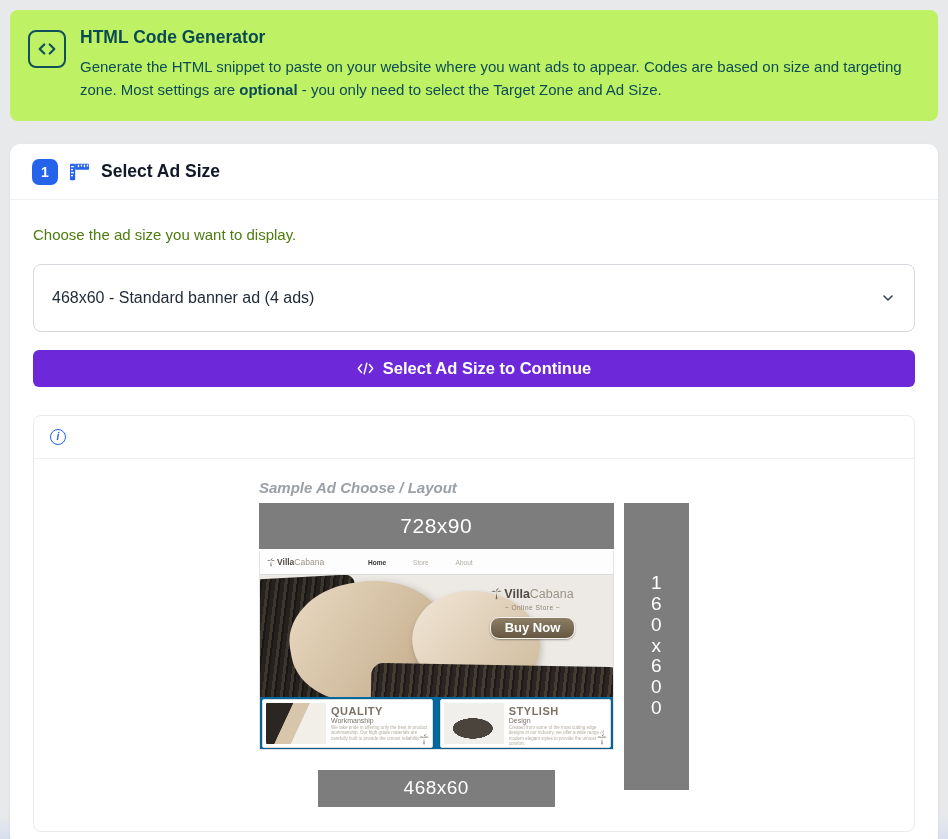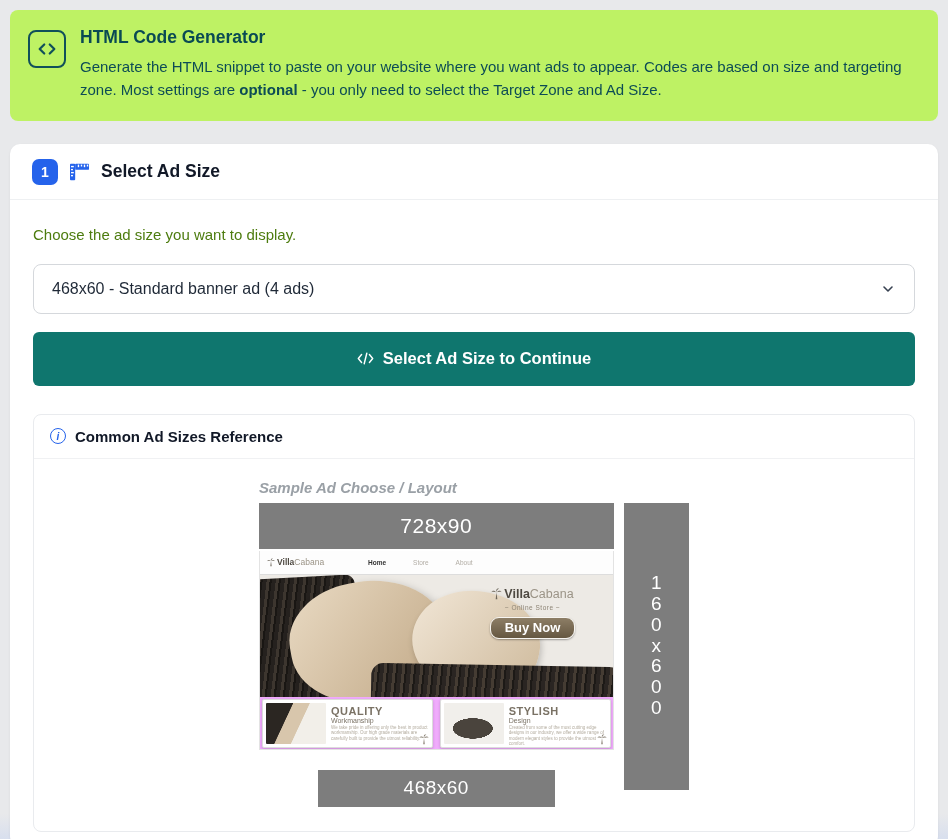--- a/index.html
+++ b/index.html
@@ -51,36 +51,36 @@
     display:flex; align-items:center; justify-content:center;
     font-size:14px; font-weight:bold;
   }
   .ruler-icon { color:#2563eb; display:flex; }
   .card-title { font-size:17.5px; font-weight:bold; color:#111827; }
 
   .card-body { padding:26px 23px 0 23px; }
   .instruction { font-size:15px; color:#4d7c0f; margin-bottom:21px; }
 
   .size-select {
-    height:50px;
+    height:68px;
     border:1px solid #d5d8dc;
     border-radius:8px;
     display:flex; align-items:center; justify-content:space-between;
     padding:0 18px;
     font-size:16px; color:#1f2937;
     background:#fff;
     cursor:pointer;
   }
   .chevron { color:#374151; display:flex; }
 
   .continue-btn {
     margin-top:18px;
     width:100%;
-    height:54px;
-    background:#0f766e;
+    height:37px;
+    background:#6d28d9;
     border:none;
     border-radius:6px;
     color:#fff;
     font-family:"Liberation Sans", sans-serif;
     font-size:16.5px; font-weight:bold;
     display:flex; align-items:center; justify-content:center; gap:9px;
     cursor:pointer;
   }
 
   
@@ -119,21 +119,21 @@
   .ad-468 { width:237px; height:37px; font-size:19px; letter-spacing:.5px; }
   .ad-160 {
     width:68px; height:287px;
     flex-direction:column;
     font-size:19px; line-height:1.1;
   }
 
   
   .mock-site {
     height:199px;
-    background:#f0abfc;
+    background:#0369a1;
     border:1px solid #e3e3e3;
     border-top:none;
     position:relative;
     overflow:hidden;
   }
   .mock-nav {
     height:24px;
     display:flex; align-items:center;
     padding:0 7px;
     border-bottom:1px solid #ddd;
@@ -263,21 +263,20 @@
           <polyline points="7,5 2,11 7,17"></polyline>
           <polyline points="19,5 24,11 19,17"></polyline>
           <line x1="15" y1="3" x2="11" y2="19"></line>
         </svg>
         <span>Select Ad Size to Continue</span>
       </button>
 
       <div class="ref-card">
         <div class="ref-header">
           <span class="info-icon">i</span>
-          <span class="ref-title">Common Ad Sizes Reference</span>
         </div>
         <div class="ref-body">
           <div class="sample-wrap">
             <div class="sample-caption">Sample Ad Choose / Layout</div>
             <div class="sample-row">
 
               <div class="sample-left">
                 <div class="ad-box ad-728">728x90</div>
 
                 <div class="mock-site">

